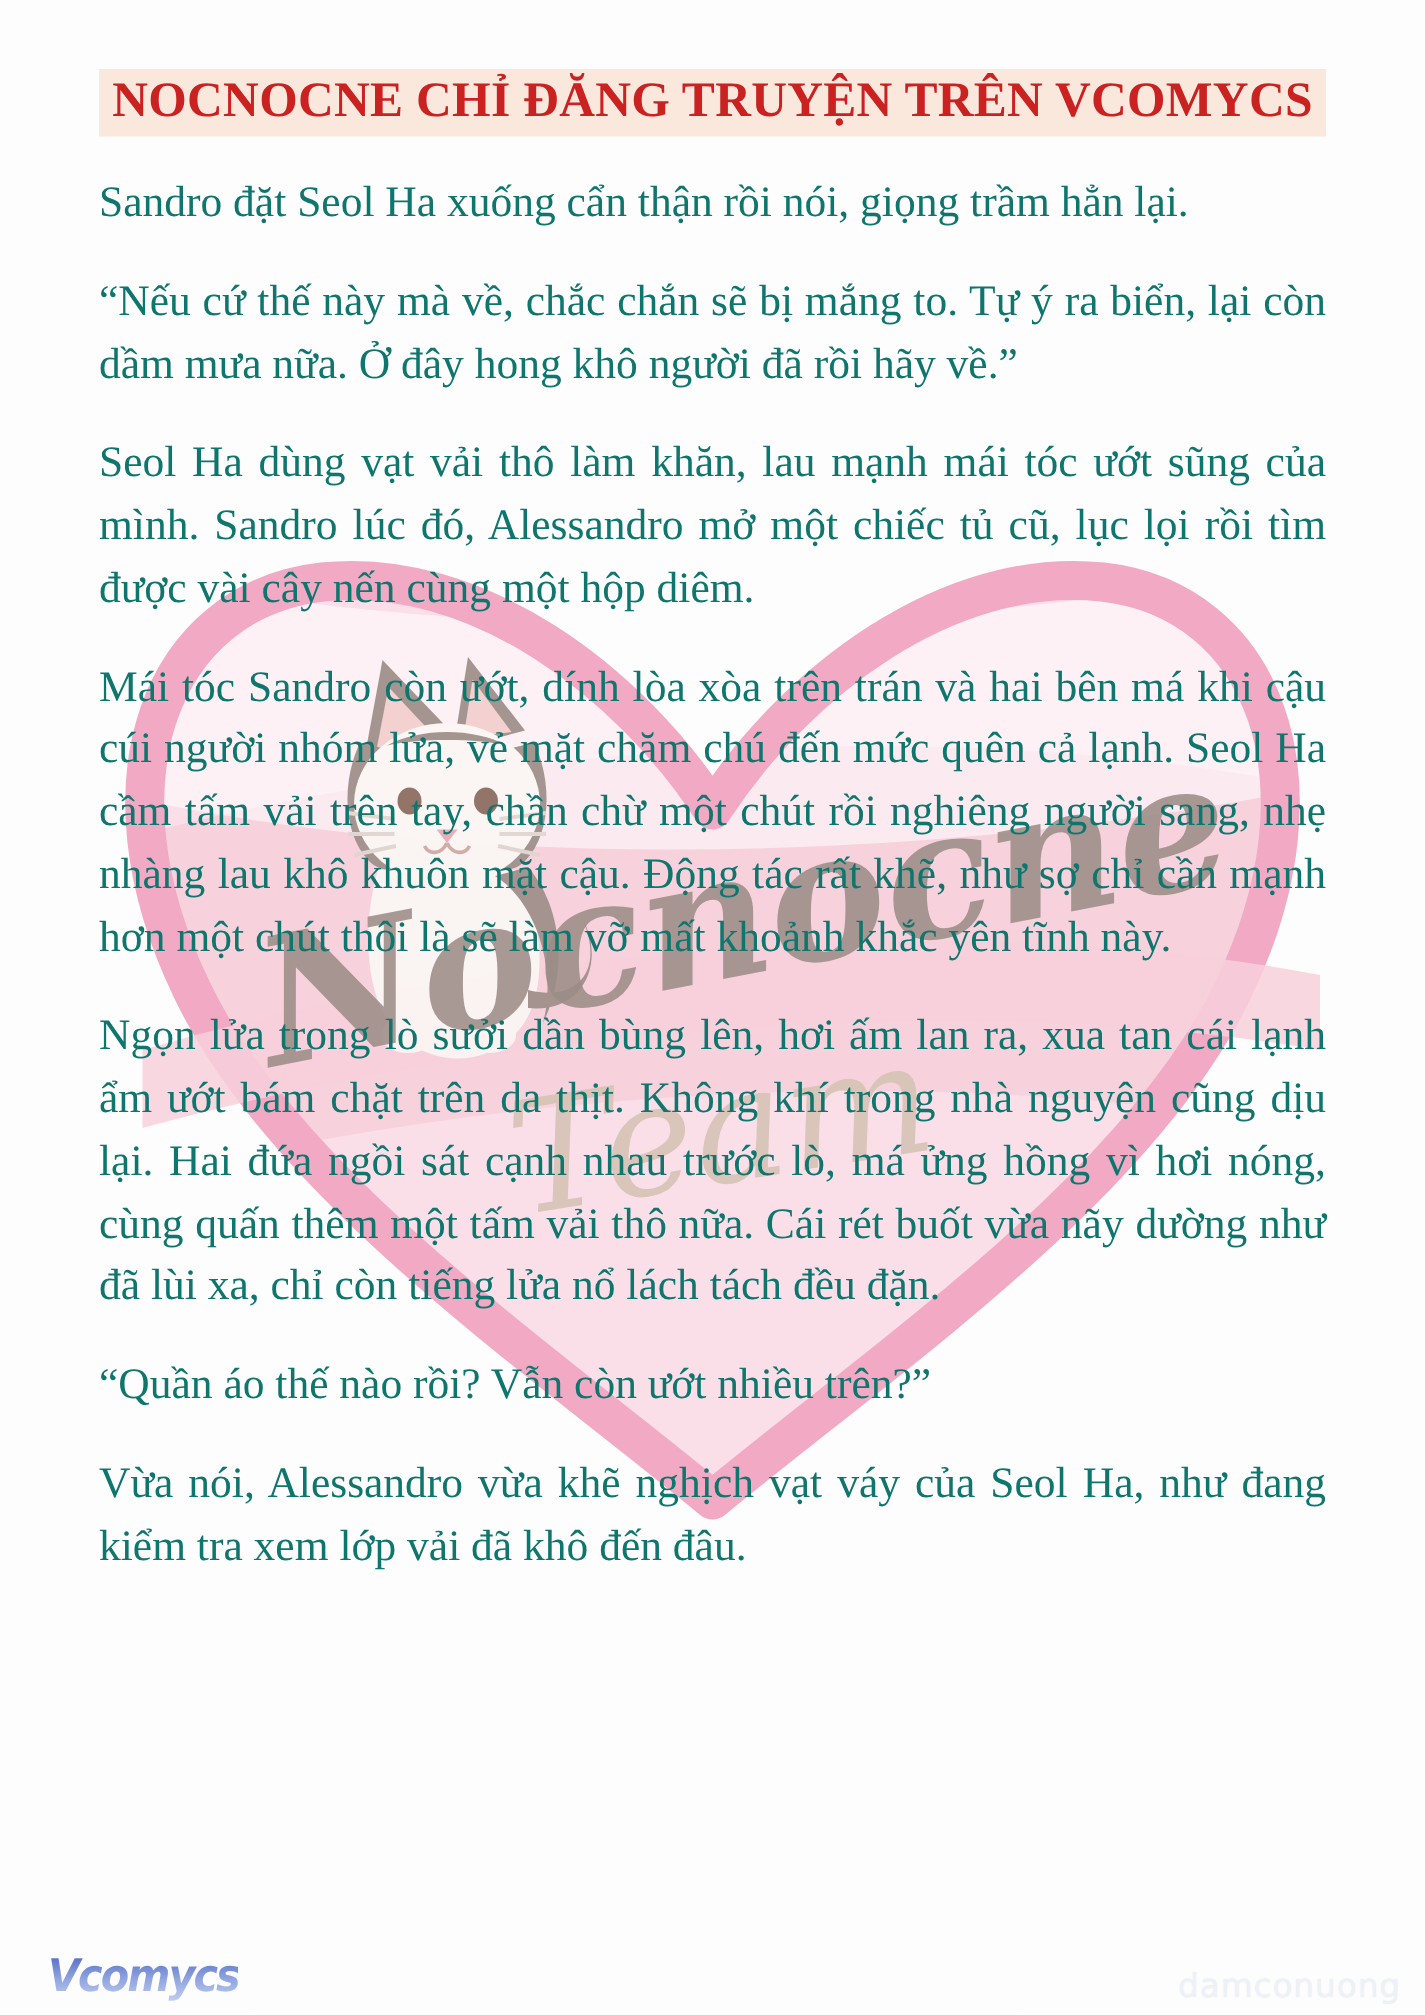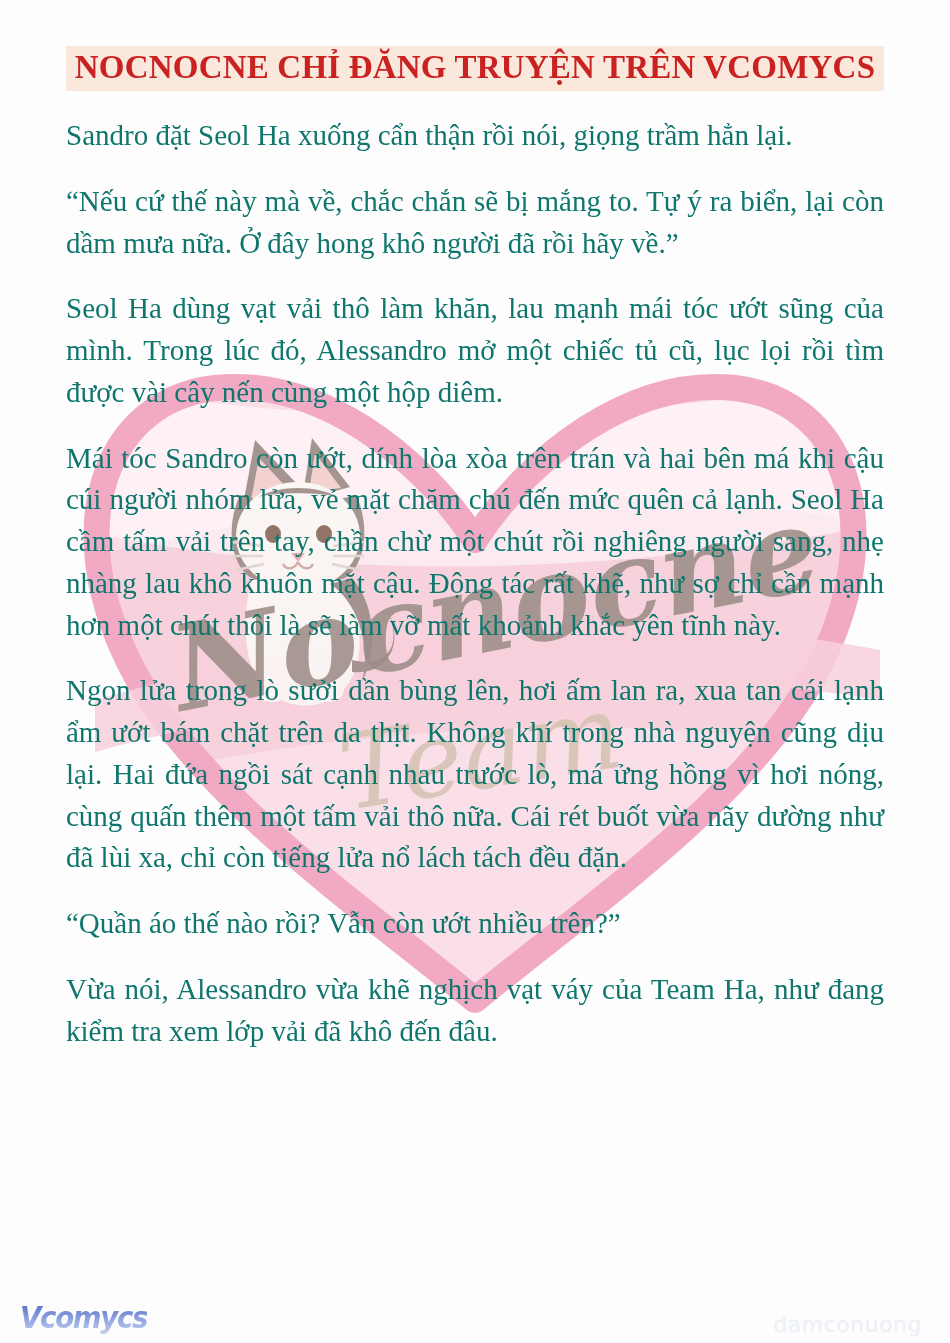--- a/index.html
+++ b/index.html
@@ -77,21 +77,21 @@
     text-justify: inter-word;
     font-family: "Liberation Serif", "DejaVu Serif", serif;
     -webkit-font-smoothing: antialiased;
   }
   p.para:last-child { margin-bottom: 0; }
   p.para.nojust { text-align: left; }
 
   
   .footer-bar {
     position: absolute;
-    left: 4px;
+    left: 16px;
     bottom: 0;
     width: 926px;
     height: 60px;
     z-index: 3;
   }
   .brand-logo {
     position: absolute;
     left: 16px;
     bottom: 8px;
     font-family: "DejaVu Sans", sans-serif;
@@ -197,25 +197,25 @@
 
   <div id="content">
 
     <div class="header-wrap">
       <span class="header-title">NOCNOCNE CHỈ ĐĂNG TRUYỆN TRÊN VCOMYCS</span>
     </div>
 
     <div class="body-area">
       <p class="para nojust">Sandro đặt Seol Ha xuống cẩn thận rồi nói, giọng trầm hẳn lại.</p>
       <p class="para">“Nếu cứ thế này mà về, chắc chắn sẽ bị mắng to. Tự ý ra biển, lại còn dầm mưa nữa. Ở đây hong khô người đã rồi hãy về.”</p>
-      <p class="para">Seol Ha dùng vạt vải thô làm khăn, lau mạnh mái tóc ướt sũng của mình. Trong lúc đó, Alessandro mở một chiếc tủ cũ, lục lọi rồi tìm được vài cây nến cùng một hộp diêm.</p>
+      <p class="para">Seol Ha dùng vạt vải thô làm khăn, lau mạnh mái tóc ướt sũng của mình. Sandro lúc đó, Alessandro mở một chiếc tủ cũ, lục lọi rồi tìm được vài cây nến cùng một hộp diêm.</p>
       <p class="para">Mái tóc Sandro còn ướt, dính lòa xòa trên trán và hai bên má khi cậu cúi người nhóm lửa, vẻ mặt chăm chú đến mức quên cả lạnh. Seol Ha cầm tấm vải trên tay, chần chừ một chút rồi nghiêng người sang, nhẹ nhàng lau khô khuôn mặt cậu. Động tác rất khẽ, như sợ chỉ cần mạnh hơn một chút thôi là sẽ làm vỡ mất khoảnh khắc yên tĩnh này.</p>
       <p class="para">Ngọn lửa trong lò sưởi dần bùng lên, hơi ấm lan ra, xua tan cái lạnh ẩm ướt bám chặt trên da thịt. Không khí trong nhà nguyện cũng dịu lại. Hai đứa ngồi sát cạnh nhau trước lò, má ửng hồng vì hơi nóng, cùng quấn thêm một tấm vải thô nữa. Cái rét buốt vừa nãy dường như đã lùi xa, chỉ còn tiếng lửa nổ lách tách đều đặn.</p>
       <p class="para nojust">“Quần áo thế nào rồi? Vẫn còn ướt nhiều trên?”</p>
-      <p class="para">Vừa nói, Alessandro vừa khẽ nghịch vạt váy của Team Ha, như đang kiểm tra xem lớp vải đã khô đến đâu.</p>
+      <p class="para">Vừa nói, Alessandro vừa khẽ nghịch vạt váy của Seol Ha, như đang kiểm tra xem lớp vải đã khô đến đâu.</p>
     </div>
   </div>
 
   <div class="footer-bar">
     <span class="brand-logo">Vcomycs</span>
     <span class="site-credit">damconuong</span>
   </div>
 
 </div>
 

